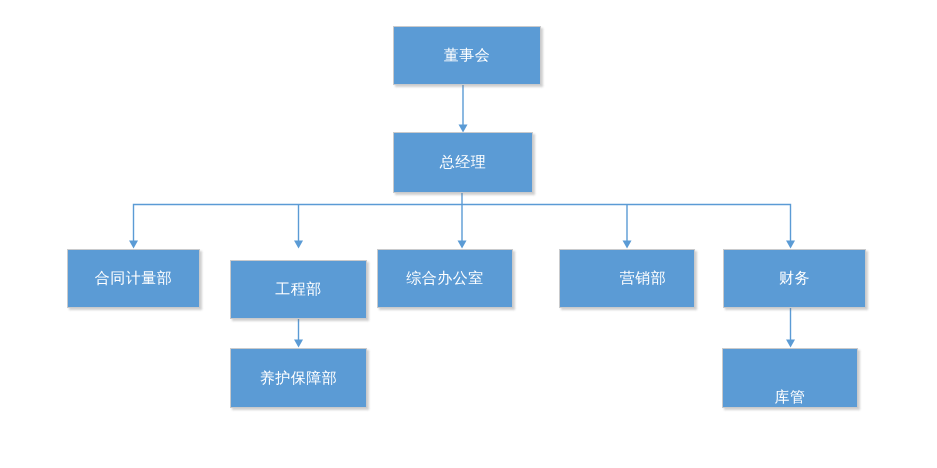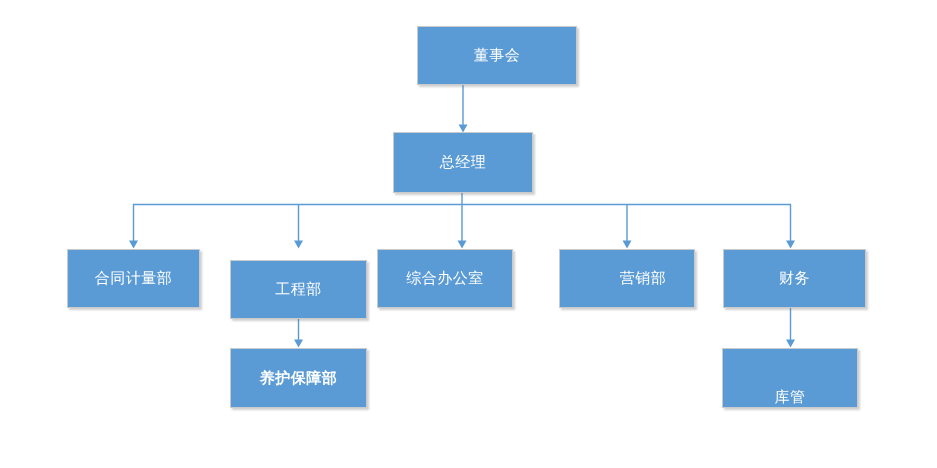--- a/index.html
+++ b/index.html
@@ -72,21 +72,21 @@
     <polygon class="ahead" points="622.5,240.5 631.5,240.5 627,248.5"></polygon>
     <polygon class="ahead" points="786,240.5 795,240.5 790.5,248.5"></polygon>
 
     <path class="cline" d="M298.5 308 V340"></path>
     <polygon class="ahead" points="294,339.5 303,339.5 298.5,347.5"></polygon>
 
     <path class="cline" d="M790.5 308 V340"></path>
     <polygon class="ahead" points="786,339.5 795,339.5 790.5,347.5"></polygon>
   </svg>
 
-  <div class="node" style="left:417px; top:26px; width:160px; height:59px;">
+  <div class="node" style="left:393px; top:26px; width:148px; height:59px;">
     <span class="node-label">董事会</span>
   </div>
 
   <div class="node" style="left:67px; top:249px; width:133px; height:59px;">
     <span class="node-label">合同计量部</span>
   </div>
 
   <div class="node" style="left:393px; top:132px; width:140px; height:61px;">
     <span class="node-label">总经理</span>
   </div>
@@ -100,21 +100,21 @@
   </div>
 
   <div class="node" style="left:559px; top:249px; width:136px; height:59px;padding-left:32px;">
     <span class="node-label">营销部</span>
   </div>
 
   <div class="node" style="left:723px; top:249px; width:143px; height:59px;">
     <span class="node-label">财务</span>
   </div>
 
-  <div class="node" style="left:230px; top:348px; width:137px; height:60px;font-weight:bold;">
+  <div class="node" style="left:230px; top:348px; width:137px; height:60px;">
     <span class="node-label">养护保障部</span>
   </div>
 
   <div class="node" style="left:722px; top:348px; width:136px; height:60px;align-items:flex-end;">
     <span class="node-label">库管</span>
   </div>
 
 </div>
 
 </body></html>

